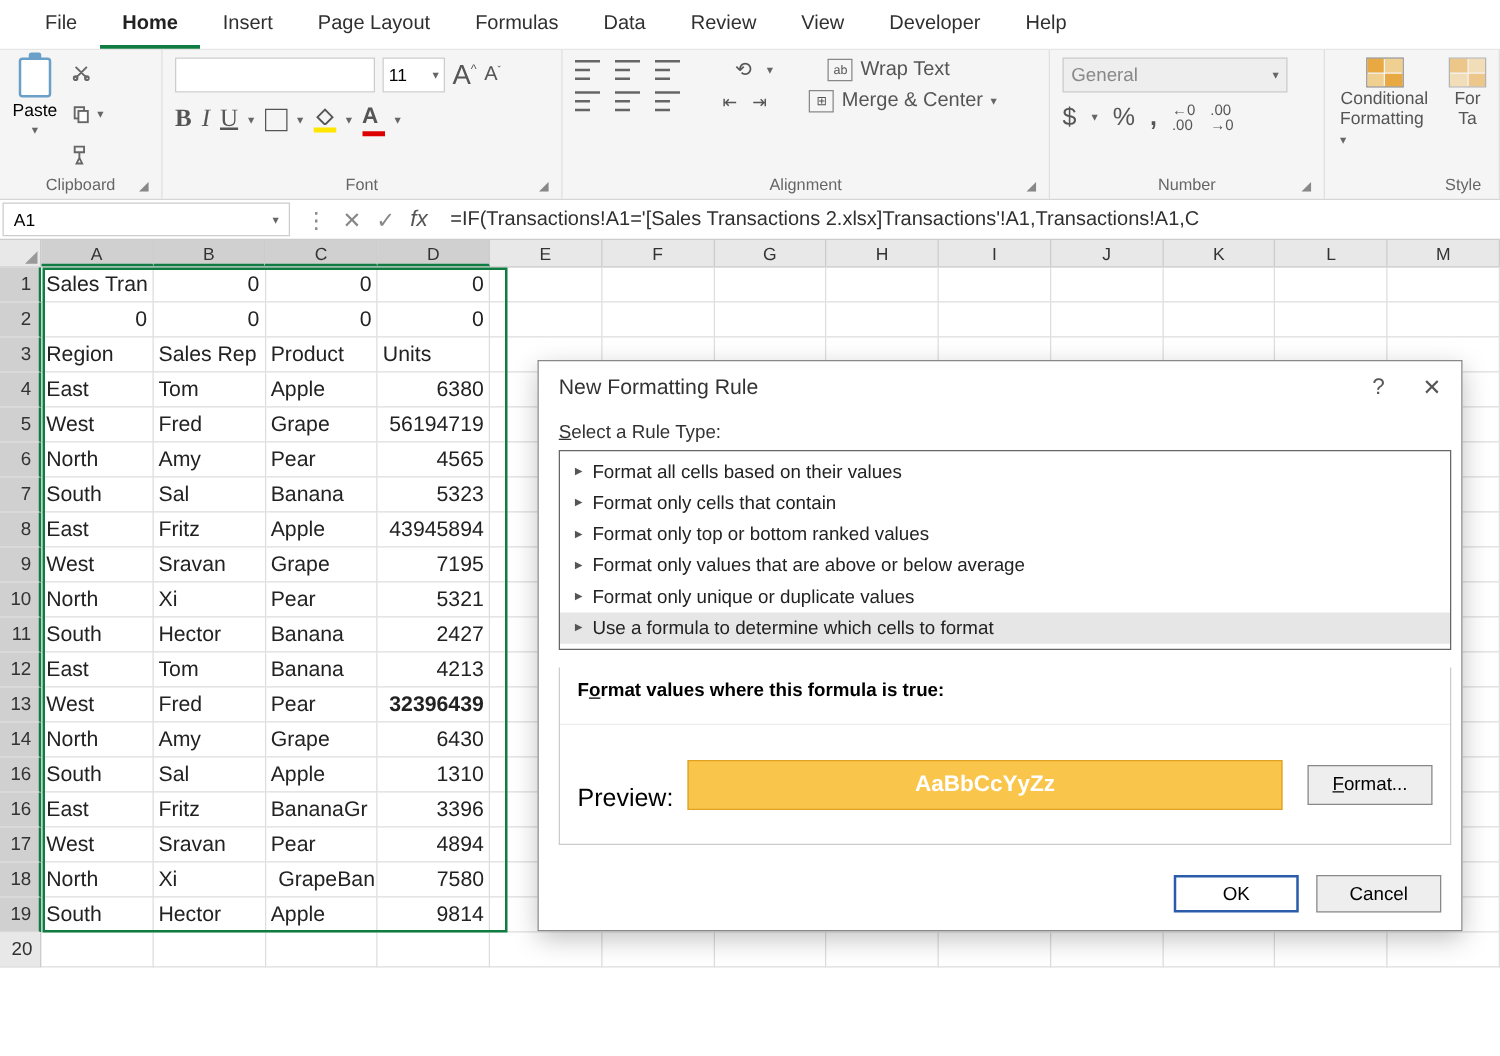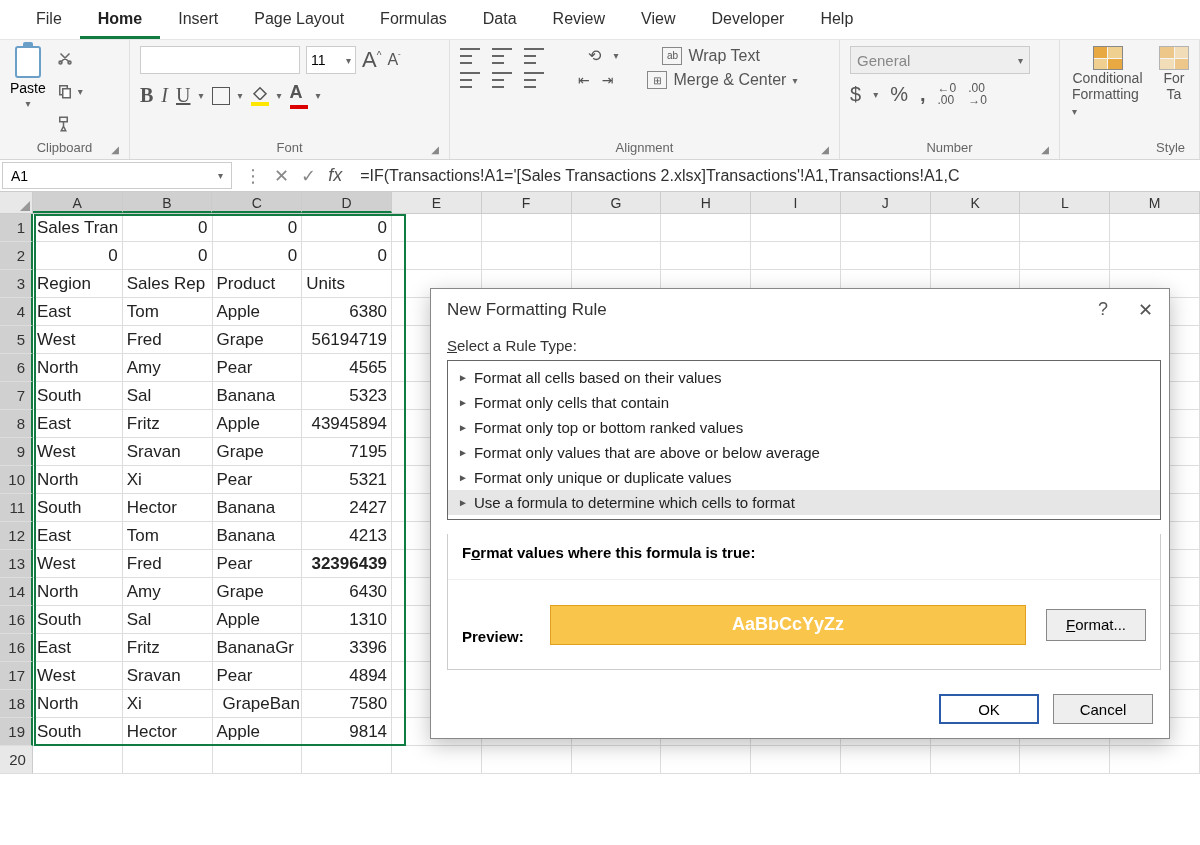--- a/index.html
+++ b/index.html
@@ -96,21 +96,21 @@
 .rule-item { padding: 4px 10px; font-size: 15px; color: #222; display: flex; align-items: center; gap: 6px; }
 .rule-item.selected { background: #e6e6e6; }
 .arrow-r { font-size: 10px; color: #555; }
 .desc-box { border: 1px solid #ccc; border-top: none; }
 .desc-inner { padding: 10px 14px; }
 .formula-label { font-weight: 600; font-size: 15px; margin-bottom: 8px; }
 .formula-input-wrap { display: flex; border: 1px solid #888; height: 28px; }
 .formula-input { flex: 1; border: none; padding: 0 6px; font-size: 15px; outline: none; }
 .range-btn { width: 26px; border-left: 1px solid #888; display: flex; align-items: center; justify-content: center; font-size: 14px; }
 .preview-row { display: flex; align-items: center; gap: 20px; padding: 24px 14px; border-top: 1px solid #eee; }
-.preview-label { font-weight: 700; font-size: 15px; width: 68px; margin-top: 24px; }
+.preview-label { font-weight: 400; font-size: 20px; width: 68px; margin-top: 24px; }
 .preview-swatch { flex: 1; height: 40px; background: #fac54b; border: 1px solid #e0a020; display: flex; align-items: center; justify-content: center; color: #fff; font-size: 18px; font-weight: 600; }
 .format-btn { width: 100px; height: 32px; border: 1px solid #888; background: #eee; font-size: 15px; }
 .dialog-buttons { display: flex; justify-content: flex-end; gap: 14px; padding: 8px 16px 14px 0; }
 .dlg-btn { width: 100px; height: 30px; border: 1px solid #888; background: #eee; font-size: 15px; cursor: pointer; }
 .dlg-btn.primary { border: 2px solid #2a5caa; background: #fff; }
 .underline-letter { text-decoration: underline; }
 
 svg { display: block; }
 </style>
 </head>

